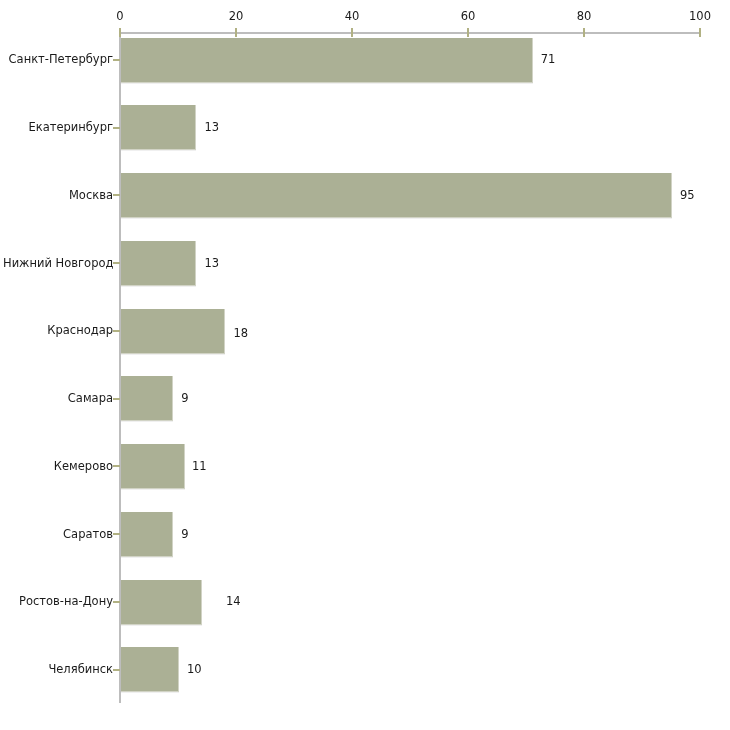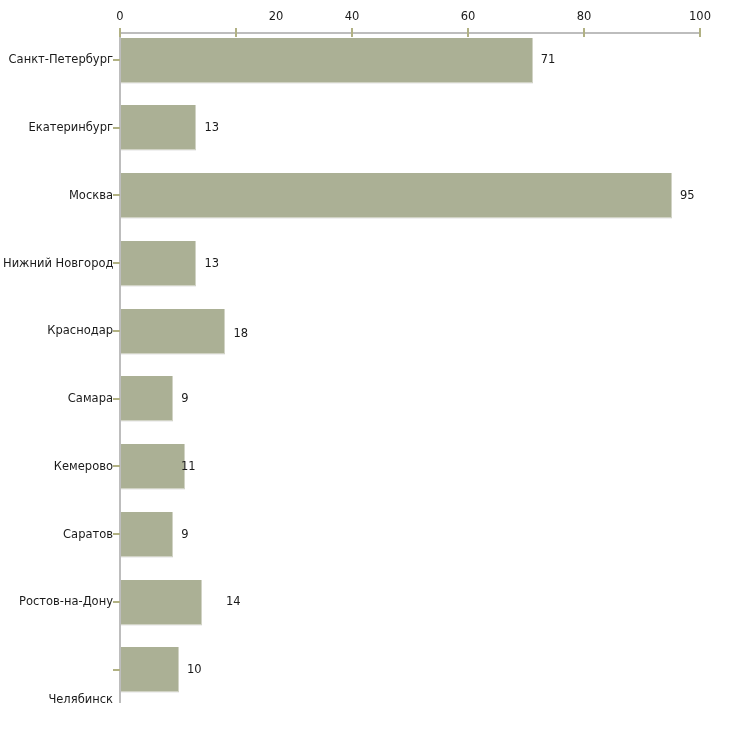--- a/index.html
+++ b/index.html
@@ -75,21 +75,21 @@
 </head>
 <body style="color: rgb(26, 26, 26);">
 
 <div class="chart">
   <div class="x-axis-line" style="background: rgb(189, 189, 189);"></div>
   <div class="y-axis-line" style="background: rgb(189, 189, 189);"></div>
   <div id="xticks">
       <div class="x-tick" style="left: 119px; background: rgb(177, 177, 131);"></div>
       <div class="x-tick-label" style="left: 120px;">0</div>
       <div class="x-tick" style="left: 235px; background: rgb(177, 177, 131);"></div>
-      <div class="x-tick-label" style="left: 236px; margin-left: 40px;">20</div>
+      <div class="x-tick-label" style="left: 236px;">20</div>
       <div class="x-tick" style="left: 351px; background: rgb(177, 177, 131);"></div>
       <div class="x-tick-label" style="left: 352px;">40</div>
       <div class="x-tick" style="left: 467px; background: rgb(177, 177, 131);"></div>
       <div class="x-tick-label" style="left: 468px;">60</div>
       <div class="x-tick" style="left: 583px; background: rgb(177, 177, 131);"></div>
       <div class="x-tick-label" style="left: 584px;">80</div>
       <div class="x-tick" style="left: 699px; background: rgb(177, 177, 131);"></div>
       <div class="x-tick-label" style="left: 700px;">100</div>
     </div>
   <div id="rows">
@@ -113,27 +113,27 @@
       <div class="category-label" style="top: 323.25px;">Краснодар</div>
       <div class="bar" style="top: 308.5px; width: 104.4px; background: rgb(171, 176, 149);"></div>
       <div class="value-label" style="top: 326px; left: 233.4px;">18</div>
       <div class="category-tick" style="top: 397.5px; background: rgb(177, 177, 131);"></div>
       <div class="category-label" style="top: 391px;">Самара</div>
       <div class="bar" style="top: 376.25px; width: 52.2px; background: rgb(171, 176, 149);"></div>
       <div class="value-label" style="top: 391px; left: 181.2px;">9</div>
       <div class="category-tick" style="top: 465.25px; background: rgb(177, 177, 131);"></div>
       <div class="category-label" style="top: 458.75px;">Кемерово</div>
       <div class="bar" style="top: 444px; width: 63.8px; background: rgb(171, 176, 149);"></div>
-      <div class="value-label" style="top: 458.75px; left: 181px;">11</div>
+      <div class="value-label" style="top: 458.75px; left: 192px;">11</div>
       <div class="category-tick" style="top: 533px; background: rgb(177, 177, 131);"></div>
       <div class="category-label" style="top: 526.5px;">Саратов</div>
       <div class="bar" style="top: 511.75px; width: 52.2px; background: rgb(171, 176, 149);"></div>
       <div class="value-label" style="top: 526.5px; left: 181.2px;">9</div>
       <div class="category-tick" style="top: 600.75px; background: rgb(177, 177, 131);"></div>
       <div class="category-label" style="top: 594.25px;">Ростов-на-Дону</div>
       <div class="bar" style="top: 579.5px; width: 81.2px; background: rgb(171, 176, 149);"></div>
       <div class="value-label" style="top: 594.25px; left: 206px; margin-left: 20px;">14</div>
       <div class="category-tick" style="top: 668.5px; background: rgb(177, 177, 131);"></div>
-      <div class="category-label" style="top: 662px; margin-top: 30px;">Челябинск</div>
+      <div class="category-label" style="top: 662px;">Челябинск</div>
       <div class="bar" style="top: 647.25px; width: 58px; background: rgb(171, 176, 149);"></div>
       <div class="value-label" style="top: 662px; left: 187px;">10</div>
     </div>
 </div>
 
 </body></html>

